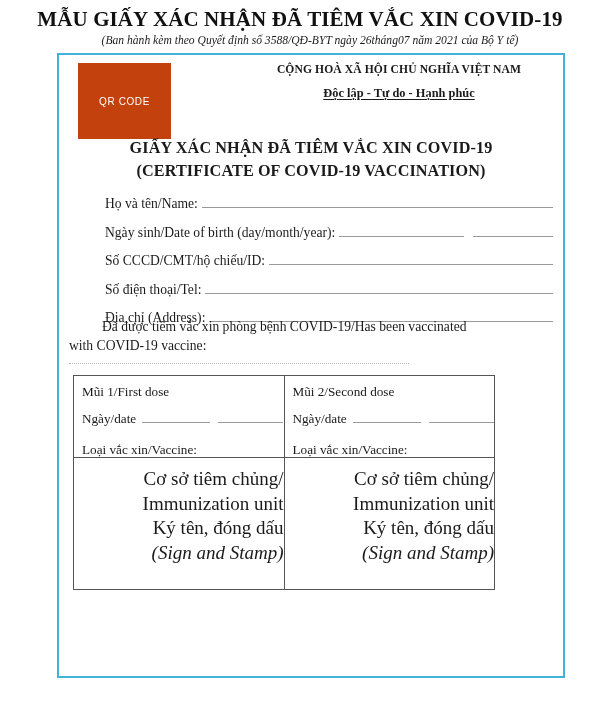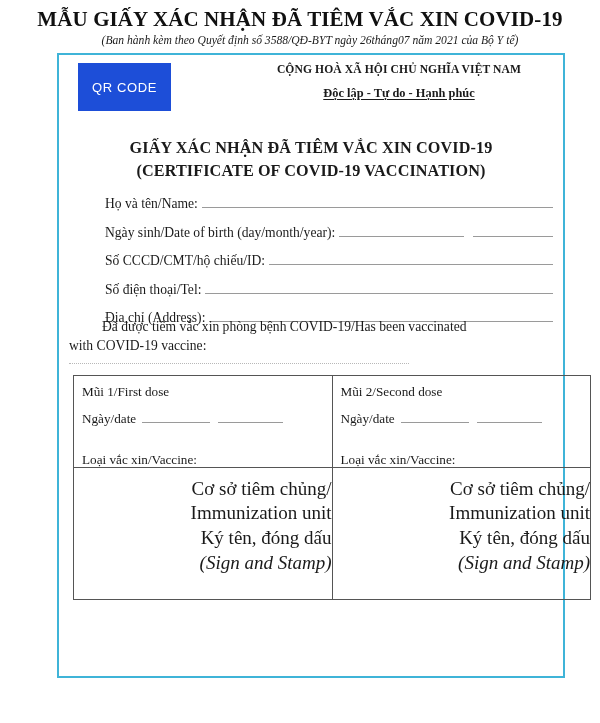--- a/index.html
+++ b/index.html
@@ -54,28 +54,28 @@
     width: 100%;
     height: 100%;
   }
 
   
   .qr-box {
     position: absolute;
     left: 19px;
     top: 8px;
     width: 93px;
-    height: 48px;
-    background: #1d4ed8;
+    height: 76px;
+    background: #c2410c;
     color: #ffffff;
     display: flex;
     align-items: center;
     justify-content: center;
     font-family: "Liberation Sans", sans-serif;
-    font-size: 13px;
+    font-size: 10px;
     letter-spacing: .6px;
   }
 
   
   .nation-head {
     position: absolute;
     left: 180px;
     top: 8px;
     width: 320px;
     text-align: center;
@@ -155,42 +155,42 @@
     top: 308px;
     width: 340px;
     border-bottom: 1px dotted #b8b8b8;
   }
 
   
   .dose-table {
     position: absolute;
     left: 14px;
     top: 320px;
-    width: 518px;
+    width: 422px;
     border-collapse: collapse;
     table-layout: fixed;
   }
   .dose-table td {
     border: 1px solid #555555;
     vertical-align: top;
     padding: 0;
   }
   .dose-head-cell {
     height: 72px;
     padding: 9px 0 0 8px !important;
     font-size: 13.2px;
     line-height: 1.0;
   }
   .dose-head-cell .dose-name {
     margin-bottom: 14px;
   }
   .dose-date-row {
     display: flex;
     align-items: baseline;
-    margin-bottom: 28px;
+    margin-bottom: 18px;
   }
   .dose-date-row .lbl { padding-right: 6px; }
   .dose-date-row .ln-a {
     flex: 0 0 68px;
     border-bottom: 1px solid #9a9a9a;
     height: 9px;
     margin-right: 8px;
   }
   .dose-date-row .ln-b {
     flex: 0 0 65px;

